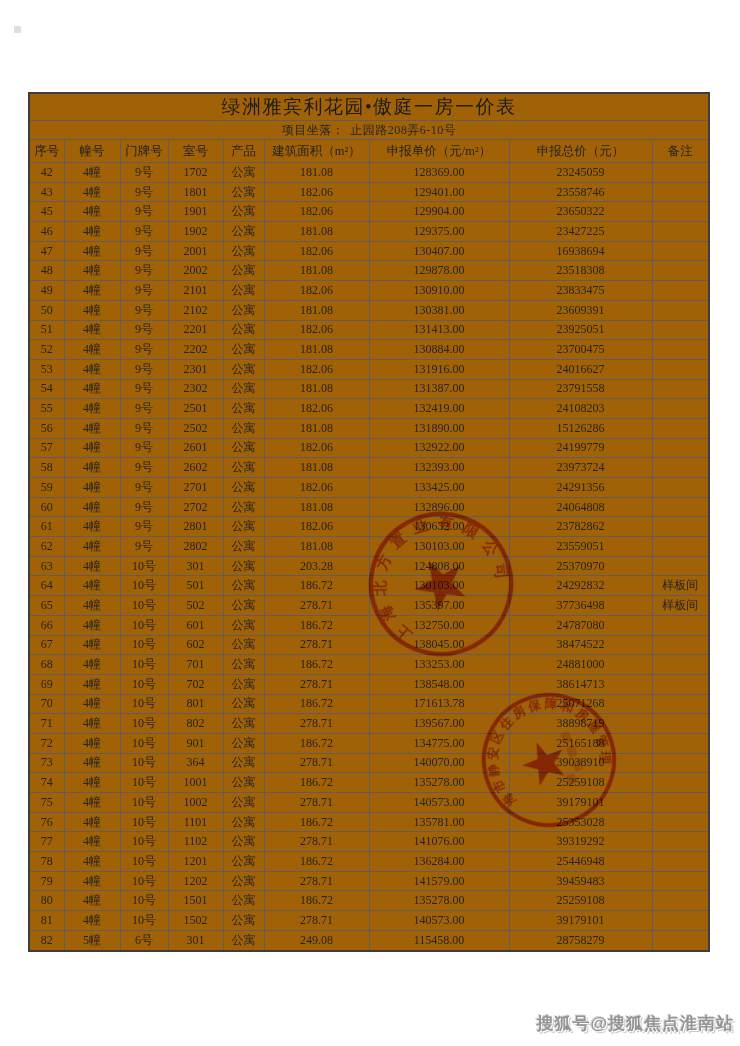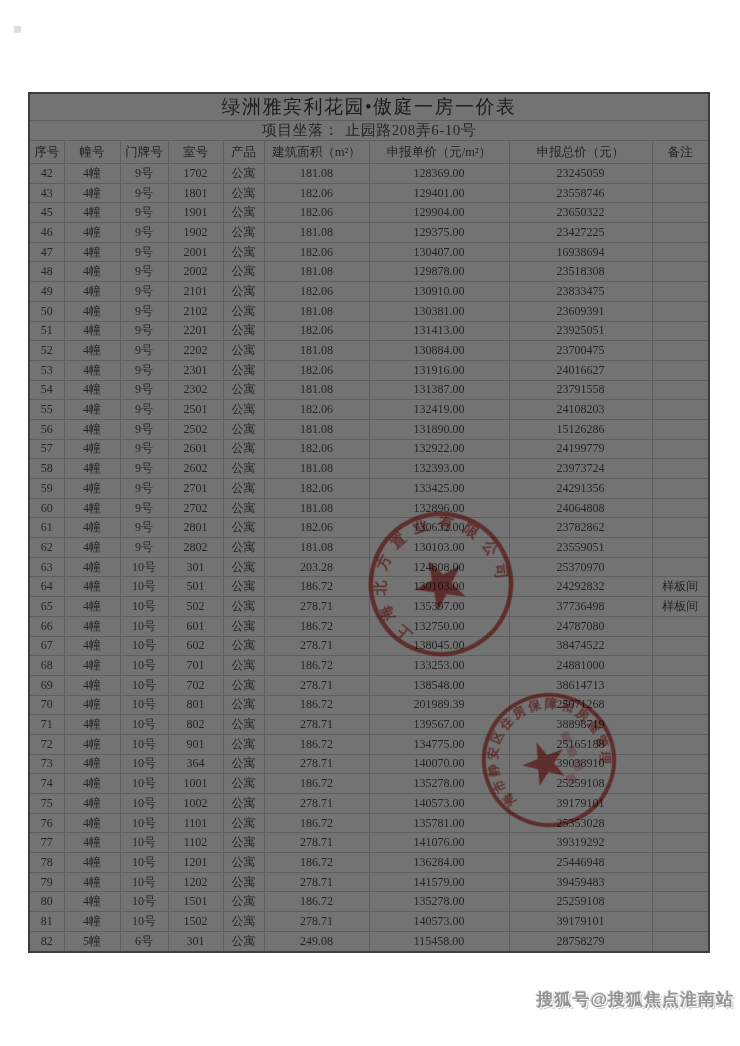--- a/index.html
+++ b/index.html
@@ -10,50 +10,50 @@
     color:#262626;
   }
   .page{position:absolute;inset:0;}
   .corner-smudge{
     position:absolute;left:14px;top:26px;width:7px;height:7px;
     background:#b5b5b5;opacity:.45;border-radius:1px;
   }
   table.price-table{
     position:absolute;left:28px;top:92px;width:682px;
     border-collapse:collapse;table-layout:fixed;
-    background:#737373;
+    background:#a16207;
     padding-left:14px;
   }
   table.price-table td,table.price-table th{
     border:1px solid #5e5e5e;
     text-align:center;vertical-align:middle;
     padding:0 1px;overflow:hidden;white-space:nowrap;
     font-weight:normal;
   }
   table.price-table{border:2px solid #3d3d3d;}
   .title-cell{
     height:24px;font-size:19px;font-weight:700;letter-spacing:1.5px;
     color:#1c1c1c;
   }
-  .subtitle-cell{height:18px;font-size:15px;font-weight:700;letter-spacing:.5px;}
+  .subtitle-cell{height:18px;font-size:12px;font-weight:700;letter-spacing:.5px;}
   .subtitle-cell .gap{display:inline-block;width:6px;}
   thead th.col-h{height:22px;font-size:12.5px;color:#222;}
   tbody td{height:18.7px;font-size:12px;color:#242424;}
   
   svg.stamp{
     position:absolute;mix-blend-mode:multiply;opacity:.8;
     filter:blur(.4px);pointer-events:none;
   }
   .stamp text{
     font-family:"Liberation Serif","DejaVu Serif",serif;
     font-weight:700;
   }
   
   .watermark{
-    position:absolute;top:988px;right:6px;
+    position:absolute;top:1012px;right:6px;
     font-family:"Liberation Sans","DejaVu Sans",sans-serif;
     font-size:17px;font-weight:700;letter-spacing:1px;
     color:#949494;
     text-shadow:1px 1px 0 #ffffff,2px 2px 0 #c9c9c9,-1px -1px 0 #d8d8d8;
   }
 </style>
 </head>
 <body>
 
 <div class="page">
@@ -419,21 +419,21 @@
           <td></td>
         </tr>
 
         <tr>
           <td>70</td>
           <td>4幢</td>
           <td>10号</td>
           <td>801</td>
           <td>公寓</td>
           <td>186.72</td>
-          <td>201989.39</td>
+          <td>171613.78</td>
           <td>25071268</td>
           <td></td>
         </tr>
 
         <tr>
           <td>71</td>
           <td>4幢</td>
           <td>10号</td>
           <td>802</td>
           <td>公寓</td>

